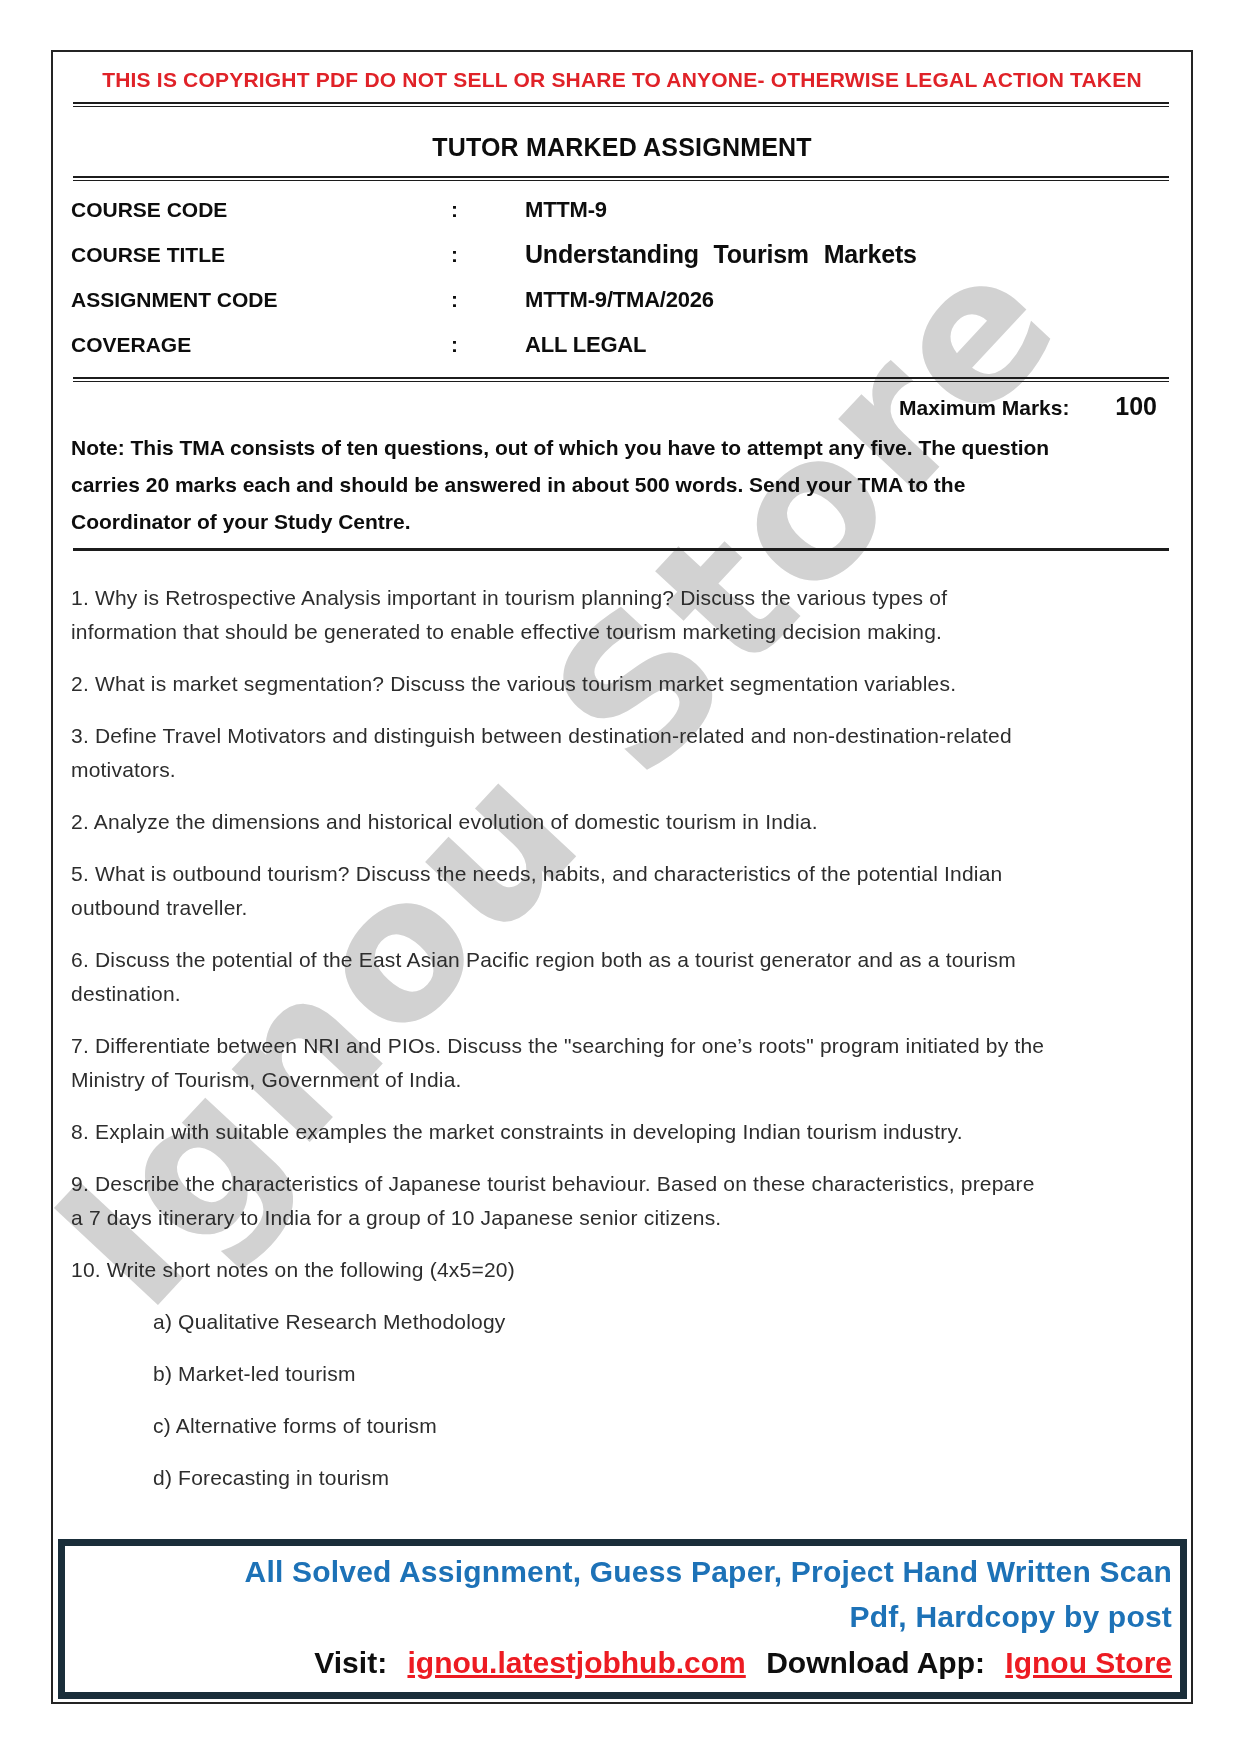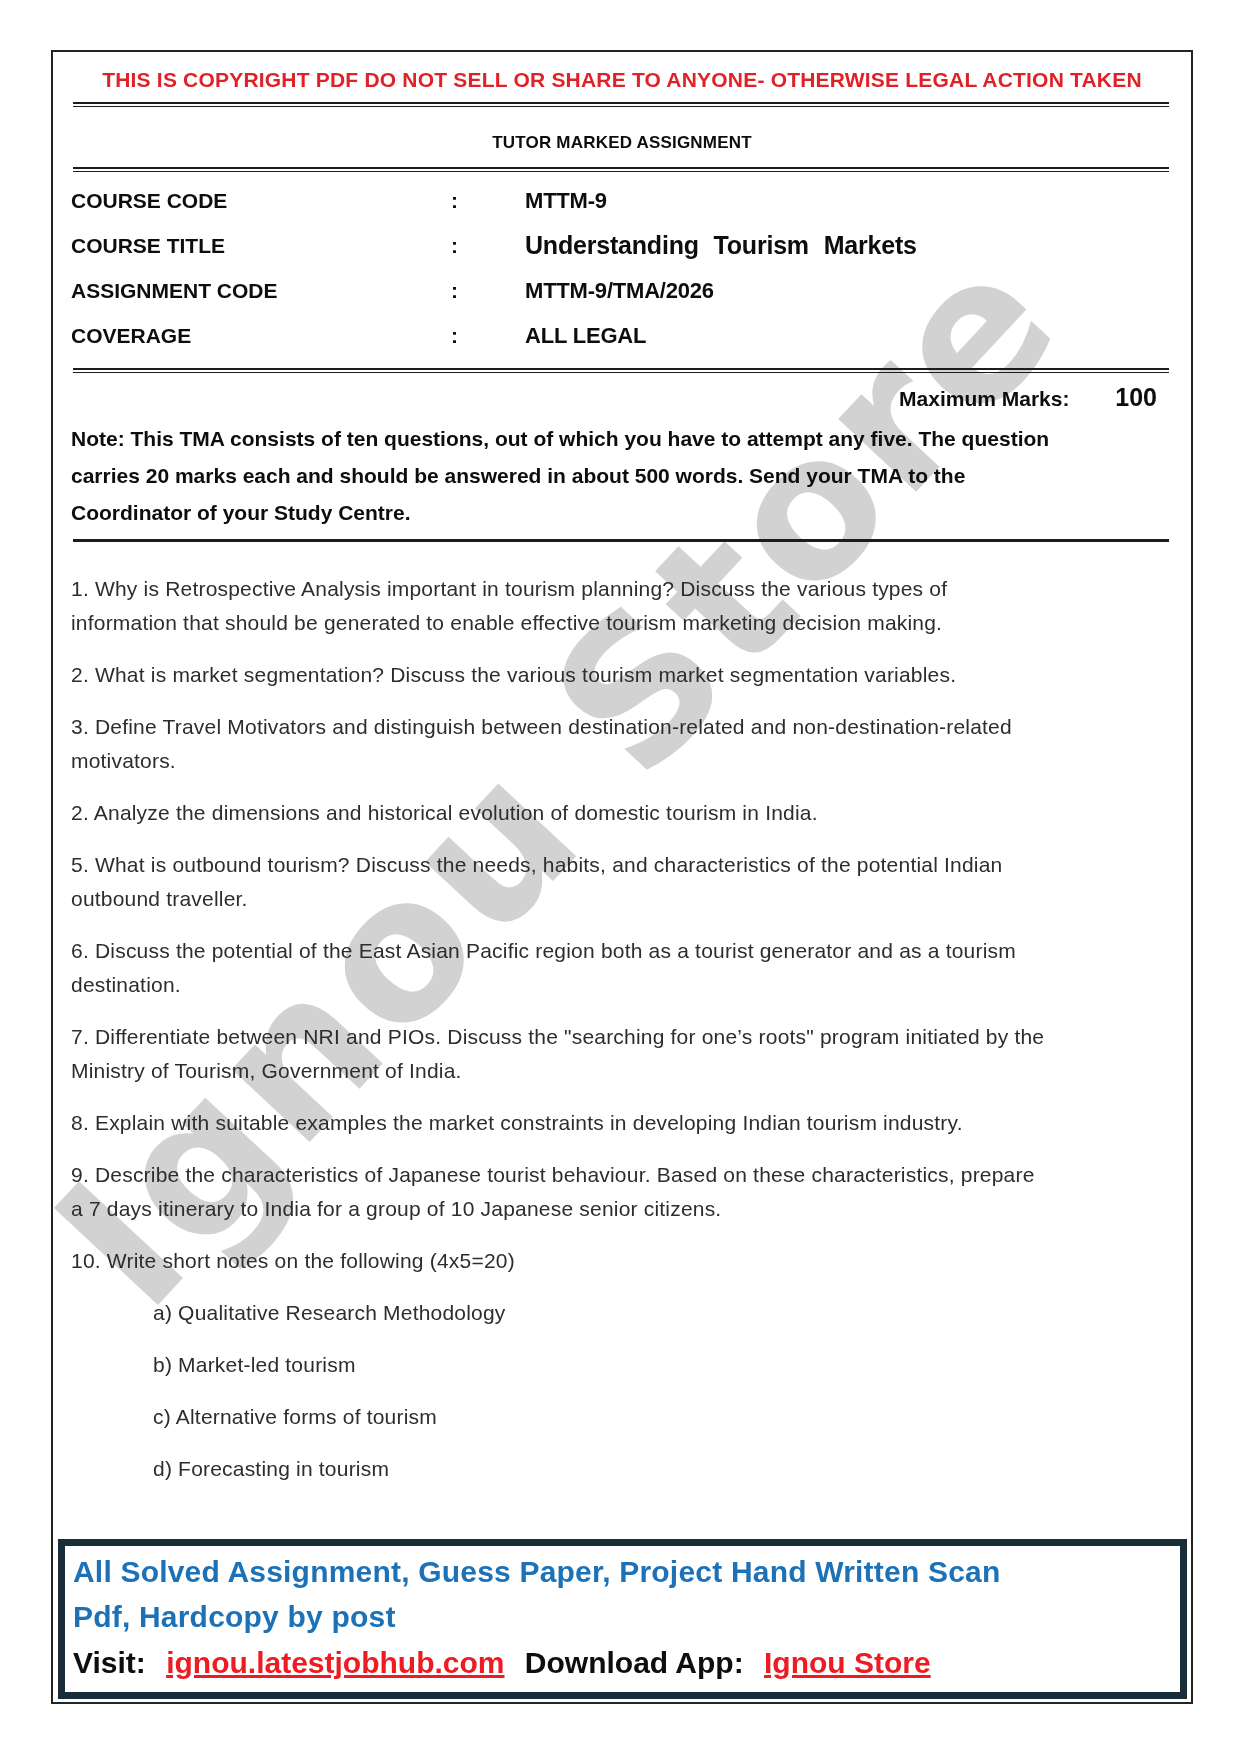--- a/index.html
+++ b/index.html
@@ -22,21 +22,21 @@
   .copyright {
     margin:16px 20px 0 20px; text-align:center;
     color:#e02228; font-weight:bold; font-size:21px; letter-spacing:0.2px;
   }
   .rule {
     margin:10px 22px 0 20px; height:2px;
     border-top:2px solid #1c1c1c; border-bottom:1px solid #1c1c1c;
   }
   .rule.single { height:0; border-bottom:none; border-top:3px solid #1c1c1c; }
   .doc-title {
-    margin-top:26px; text-align:center; font-weight:bold; font-size:17px;
+    margin-top:26px; text-align:center; font-weight:bold; font-size:25px;
     color:#0d0d0d; letter-spacing:0.2px;
   }
   .rule.under-title { margin-top:14px; }
   .course-table { margin:6px 0 0 18px; }
   .crow {
     display:grid; grid-template-columns:380px 74px auto;
     height:45px; align-items:center;
     font-weight:bold; font-size:21px; color:#0d0d0d;
   }
   .crow .val { font-size:22px; letter-spacing:-0.2px; }
@@ -52,21 +52,21 @@
   }
   .note div { min-height:37px; }
   .rule.under-note { margin-top:8px; }
   .questions { margin:30px 20px 0 18px; font-size:21px; color:#2d2d2d; }
   .q { margin:8px 0 18px 0; }
   .qline { line-height:34px; letter-spacing:0.2px; }
   .subq { margin:0 0 18px 82px; line-height:34px; letter-spacing:0.2px; }
   .footer-box {
     position:absolute; left:5px; right:4px; bottom:3px; z-index:2;
     border:7px solid #1a2e3a; background:#ffffff;
-    text-align:left; padding:3px 8px 6px 8px;
+    text-align:right; padding:3px 8px 6px 8px;
   }
   .f-blue {
     color:#1d72b7; font-weight:bold; font-size:30px; line-height:45px;
     letter-spacing:0.2px;
   }
   .f-visit {
     color:#0e0e0e; font-weight:bold; font-size:30px; line-height:47px;
   }
   .f-visit .gap { margin-right:12px; }
   .f-link { color:#ed1b22; text-decoration:underline; cursor:pointer; }

